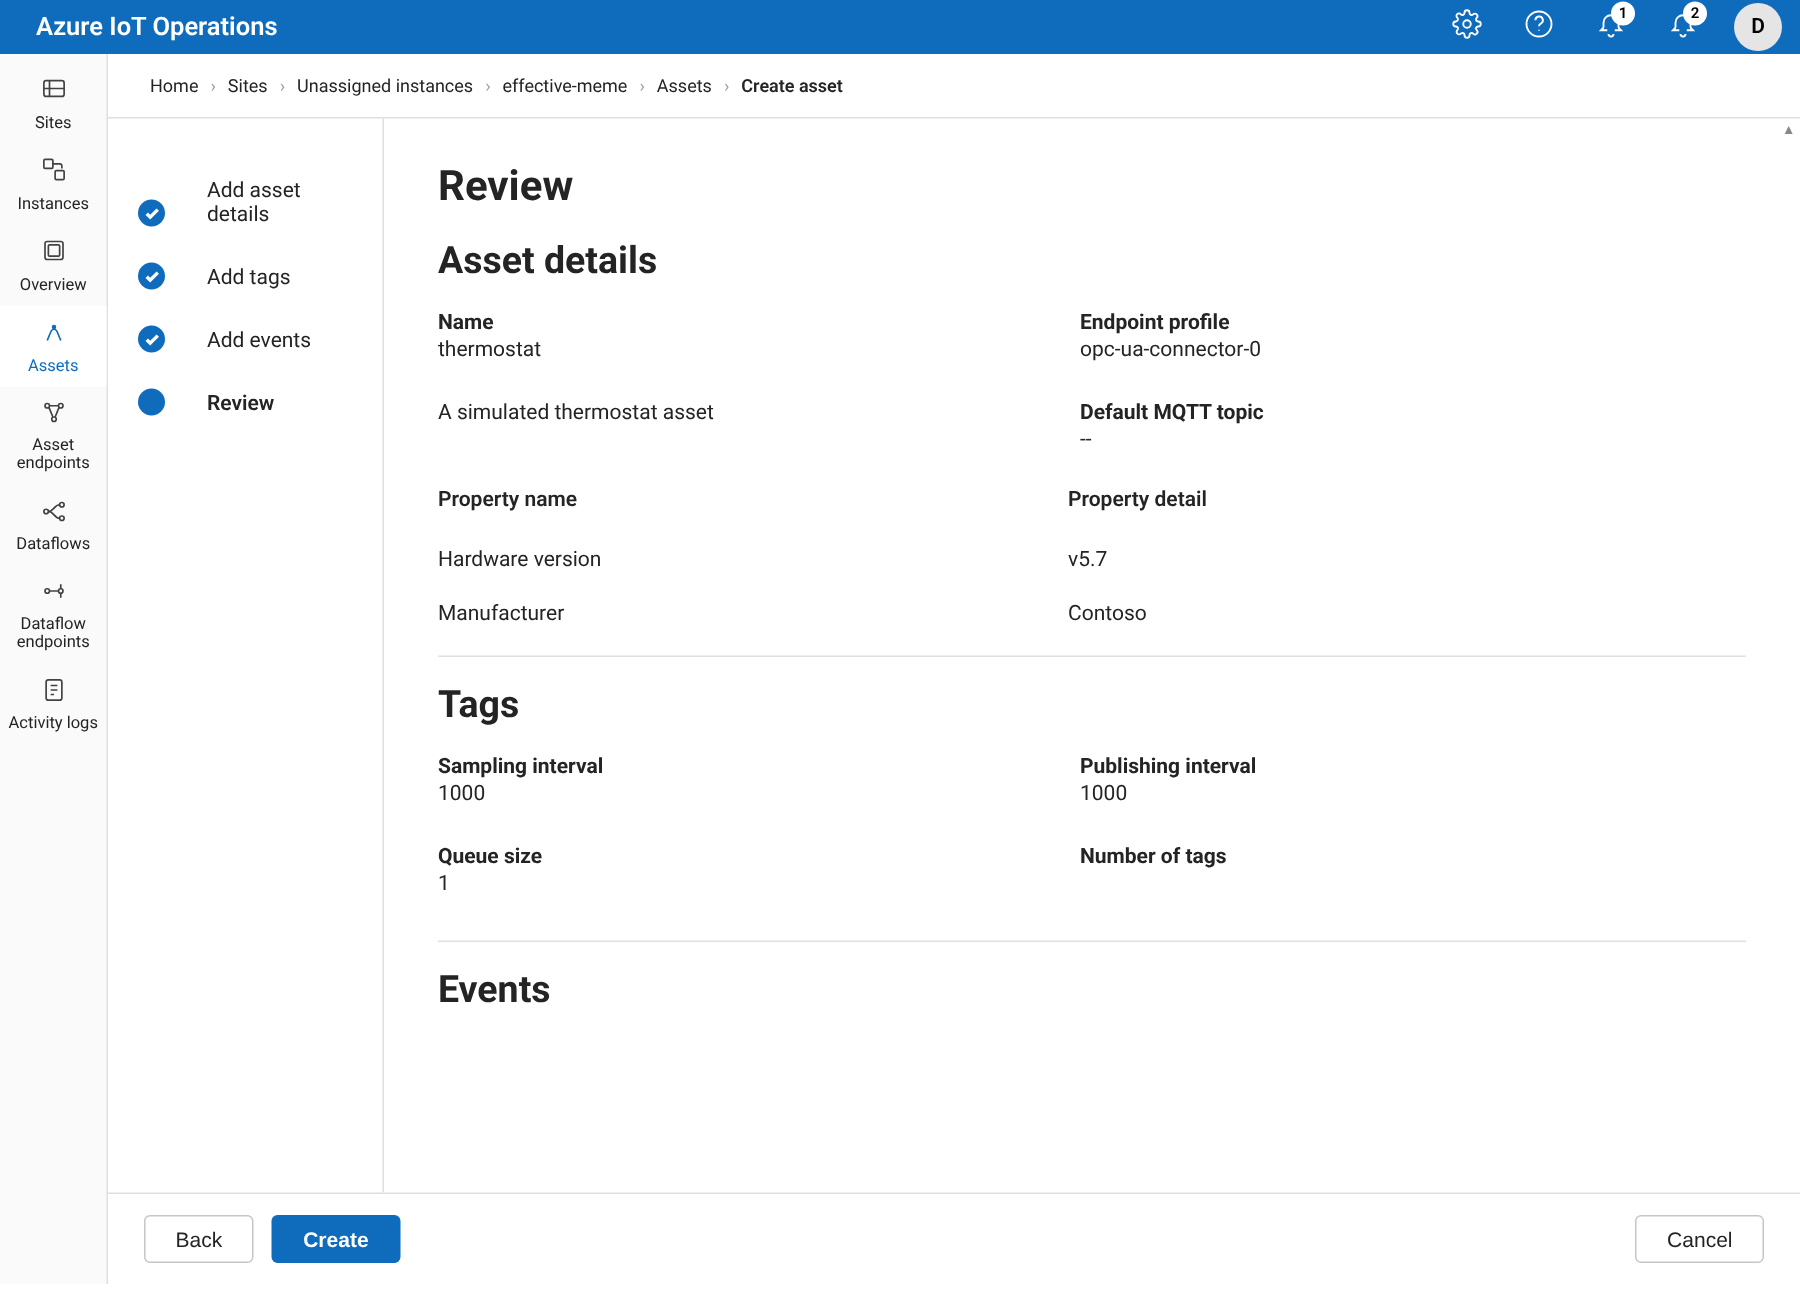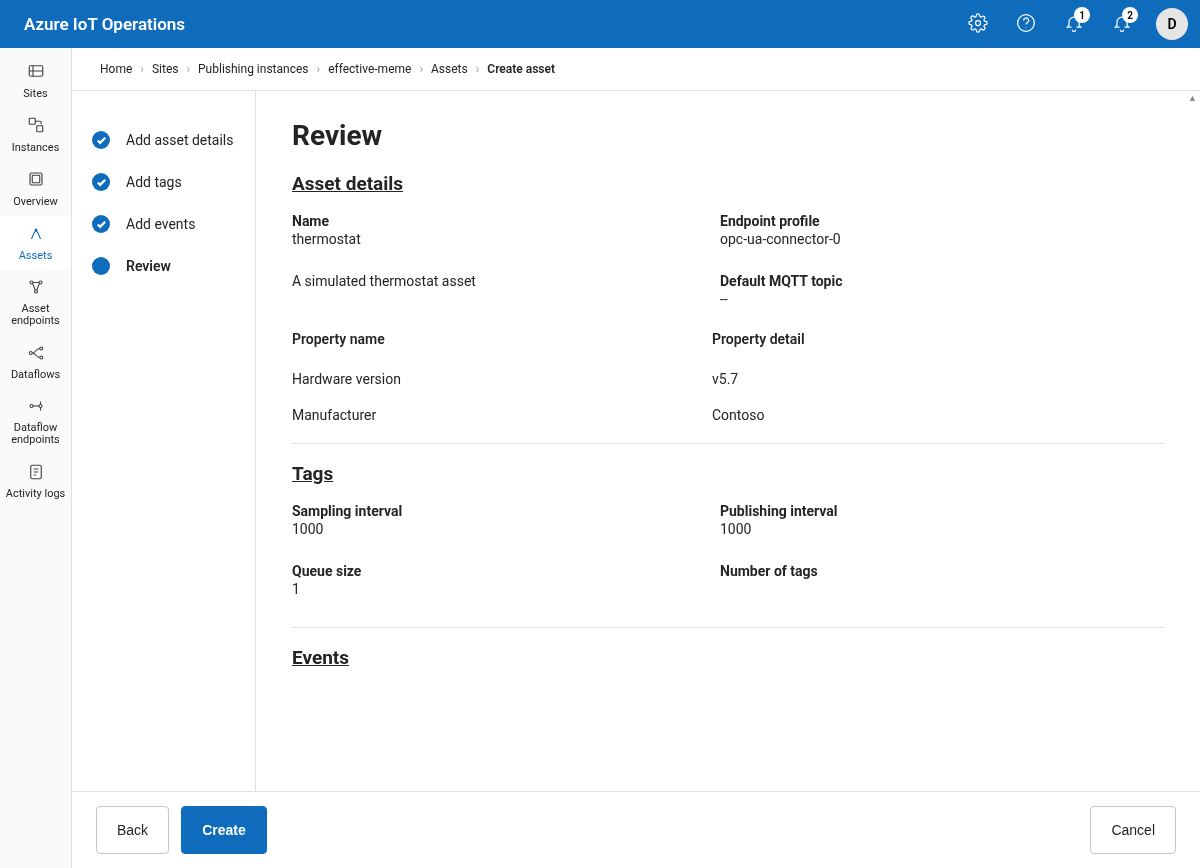--- a/index.html
+++ b/index.html
@@ -19,21 +19,21 @@
     font-family: "Segoe UI", -apple-system, BlinkMacSystemFont, Roboto, "Helvetica Neue", sans-serif;
     font-size: 14px;
     color: var(--text-primary);
     background: #fff;
     width: 1200px;
     height: 868px;
     overflow: hidden;
   }
   
   .top-header {
-    height: 48px;
+    height: 36px;
     background: var(--header-blue);
     color: #fff;
     display: flex;
     align-items: center;
     padding: 0 12px 0 24px;
     justify-content: space-between;
   }
   .brand { font-size: 17px; font-weight: 600; }
   .header-actions { display:flex; align-items:center; gap: 4px; }
   .header-btn {
@@ -88,63 +88,63 @@
   .crumb { color:#242424; cursor:pointer; }
   .crumb.current { font-weight:600; cursor:default; }
   .crumb-sep { color:#9e9e9e; margin:0 6px; }
   
   .content-row { flex:1; display:flex; min-height:0; }
   .wizard {
     width: 184px; border-right:1px solid var(--border);
     padding: 28px 0 0 0;
   }
   .wizard-step {
-    display:flex; align-items:center; gap:16px;
+    display:flex; align-items:flex-end; gap:28px;
     padding: 12px 18px 12px 20px;
     font-size:14px; color:#242424;
     cursor:default;
   }
   .wizard-step.completed .step-bullet { background: var(--azure-blue); }
   .wizard-step.completed .step-bullet svg { stroke:#fff; }
   .wizard-step.current { font-weight:600; }
   .wizard-step.current .step-bullet { background: var(--azure-blue); }
   .step-bullet {
     width:18px; height:18px; border-radius:50%;
     background:#ccc; flex:none;
     display:flex; align-items:center; justify-content:center;
   }
   .step-bullet svg { width:11px; height:11px; fill:none; stroke:#fff; stroke-width:2.5; }
   
   .main-scroll {
     flex:1; overflow-y:auto; padding: 24px 36px 20px 36px;
     position:relative;
   }
   h1 { font-size:28px; font-weight:700; margin: 4px 0 20px; }
-  h2 { font-size:19px; font-weight:700; margin: 18px 0 18px; text-decoration: underline; }
+  h2 { font-size:25px; font-weight:700; margin: 18px 0 18px; }
   .kv-grid {
     display:grid;
     grid-template-columns: 420px 1fr;
     column-gap: 8px;
     row-gap: 6px;
   }
   .kv { display:flex; flex-direction:column; gap:2px; margin-bottom:20px; }
   .kv .label { font-weight:700; }
   .kv .value { color:#242424; }
   .prop-table { width:100%; margin-top:4px; }
   .prop-header { display:grid; grid-template-columns: 420px 1fr; font-weight:600; padding-bottom:14px; }
   .prop-row { display:grid; grid-template-columns: 420px 1fr; padding:10px 0; }
   hr.section-rule { border:none; border-top:1px solid var(--border); margin: 10px 0 18px; }
   a.inline-link { color: var(--link); text-decoration:none; margin-left:12px; cursor:pointer; }
   
   .footer {
     border-top:1px solid var(--border);
     padding: 14px 24px; display:flex; align-items:center; gap:12px;
   }
   .btn {
-    height:48px; padding: 0 20px; border-radius:4px;
+    height:32px; padding: 0 20px; border-radius:4px;
     font-size:14px; cursor:pointer; border:1px solid #c8c6c4;
     background:#fff; color:#242424;
   }
   .btn-primary { background: var(--azure-blue); color:#fff; border-color: var(--azure-blue); font-weight:600; }
   .footer-spacer { flex:1; }
   
   .scrollhint { position:absolute; right:2px; width:10px; color:#888; font-size:9px; }
   .scrollhint.top { top:2px; }
 </style>
 </head>
@@ -260,21 +260,21 @@
     </div>
   </div>
 
   <div class="right-pane">
 
     <div class="breadcrumb-row">
       <span class="crumb">Home</span>
       <span class="crumb-sep">›</span>
       <span class="crumb">Sites</span>
       <span class="crumb-sep">›</span>
-      <span class="crumb">Publishing instances</span>
+      <span class="crumb">Unassigned instances</span>
       <span class="crumb-sep">›</span>
       <span class="crumb">effective-meme</span>
       <span class="crumb-sep">›</span>
       <span class="crumb">Assets</span>
       <span class="crumb-sep">›</span>
       <span class="crumb current">Create asset</span>
     </div>
 
     <div class="content-row">
 

